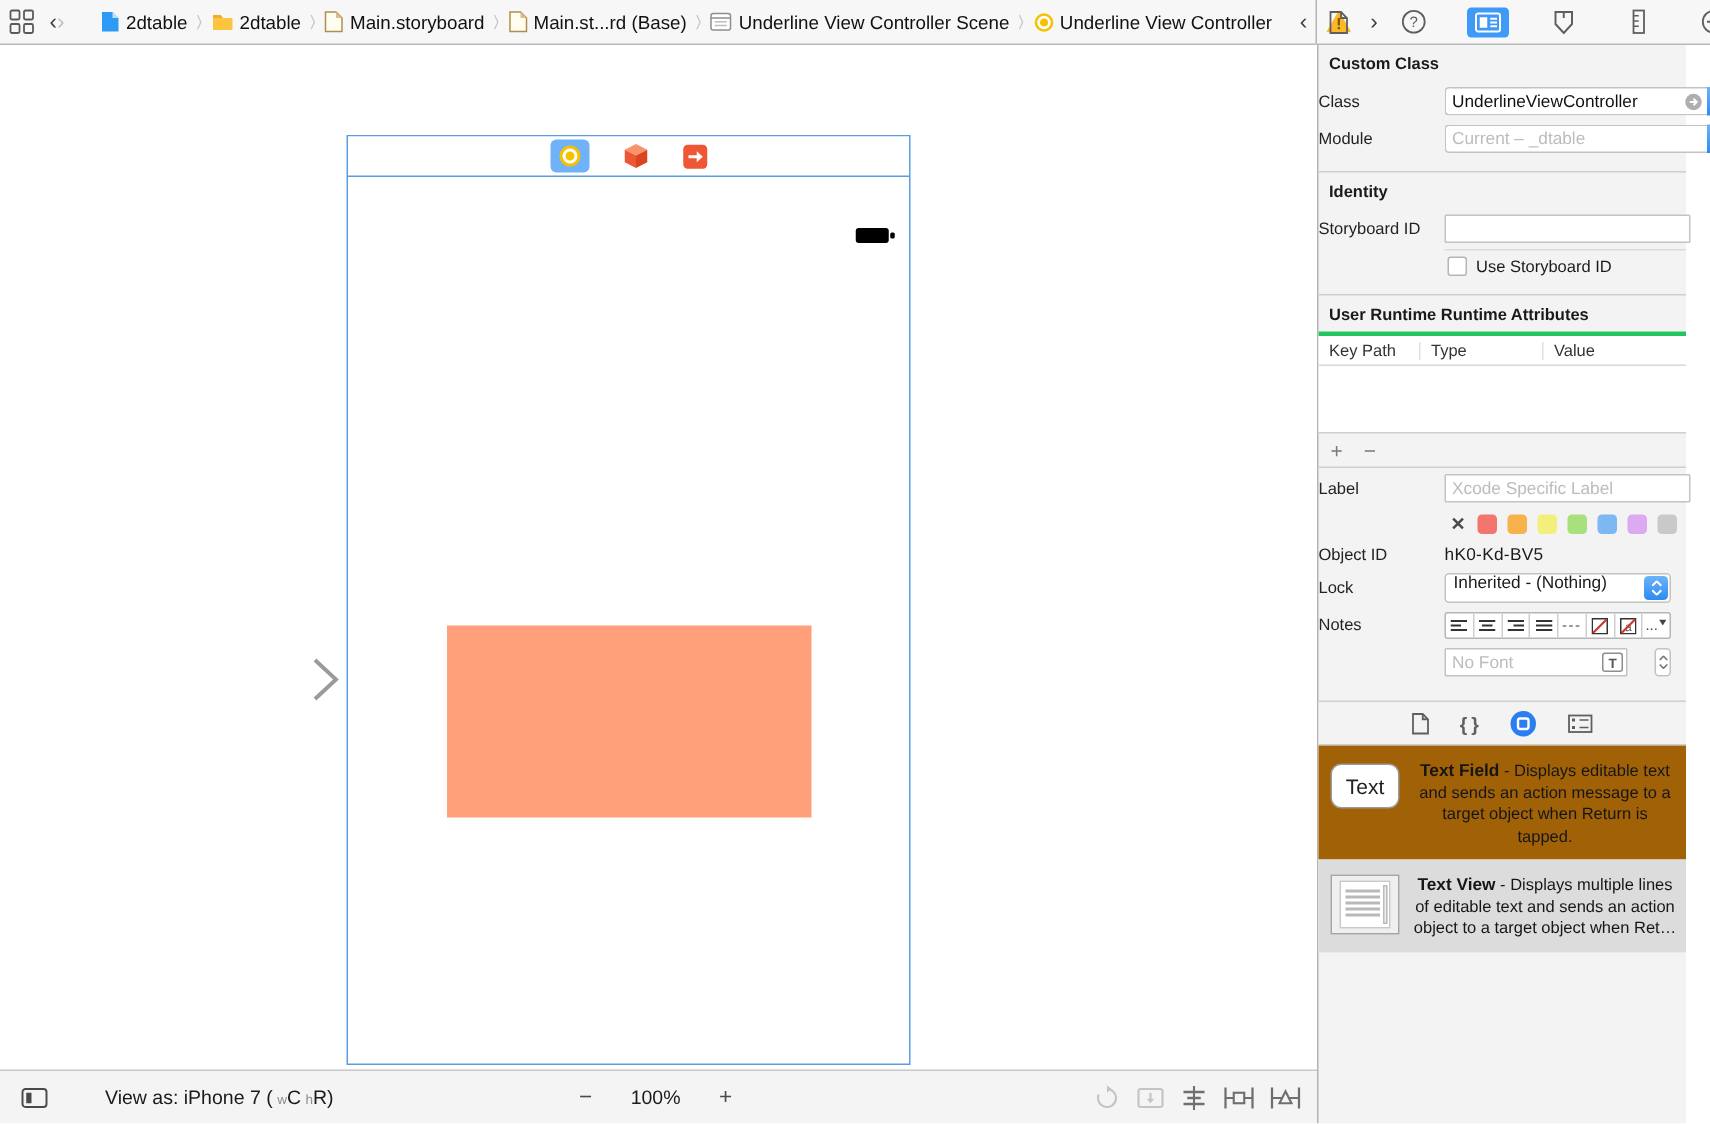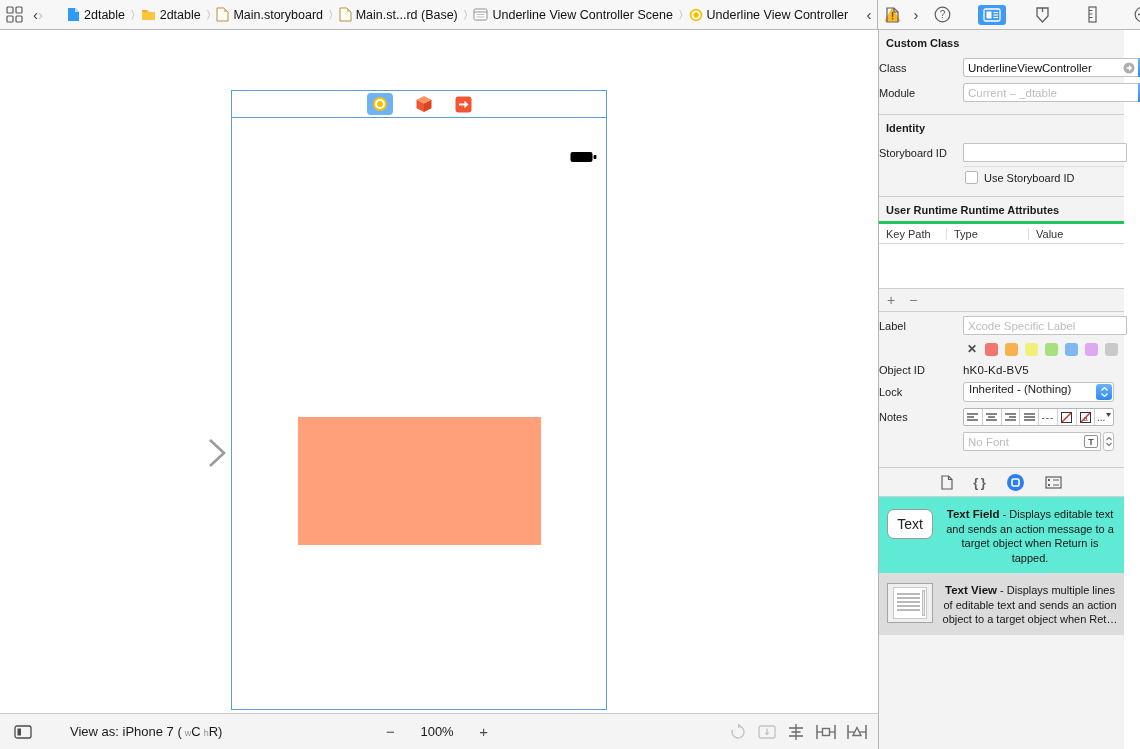--- a/index.html
+++ b/index.html
@@ -74,31 +74,31 @@
   .objid { letter-spacing:0.2px; font-size:11.5px; }
   .popup { flex:1; height:20px; border:1px solid #c3c3c3; background:#fff; border-radius:3px;
     display:flex; padding-left:5px; position:relative; font-size:11.5px; }
   .popup .stepper { position:absolute; right:1px; top:1px; width:16px; height:16px;
     background:linear-gradient(#6db3fa,#2e8bf0); border-radius:3px; display:flex; align-items:center; justify-content:center; }
   .seg { flex:1; height:18px; display:flex; border:1px solid #b6b6b6; background:#fff; border-radius:2px; }
   .seg > div { flex:1; display:flex; align-items:center; justify-content:center; border-right:1px solid #cfcfcf; color:#333; }
   .seg > div:last-child { border-right:none; }
   .seg .dash { font-size:10px; letter-spacing:1px; color:#555; }
   .seg .more { font-size:10px; color:#444; position:relative; }
-  .fontrow { display:flex; align-items:center; flex:1; gap:2px; }
+  .fontrow { display:flex; align-items:center; flex:1; gap:18px; }
   .fontfield { position:relative; flex:1; }
   .fontfield .ifield { width:100%; padding-right:20px; }
   .tbtn { position:absolute; right:3px; top:3px; width:14px; height:13px; border:1px solid #8e8e8e;
     border-radius:2px; font-size:9px; font-weight:bold; color:#555; display:flex; align-items:center; justify-content:center; background:#fff; }
   .mini-stepper { width:11px; height:19px; border:1px solid #c3c3c3; background:#fff; border-radius:3px;
     display:flex; flex-direction:column; align-items:center; justify-content:center; line-height:0; }
   .lib-tabs { height:30px; display:flex; align-items:center; justify-content:center; gap:20px;
     border-top:1px solid #cfcfcf; border-bottom:1px solid #cfcfcf; margin-top:14px; background:#f3f3f3; }
   .lib-list { background:#fff; }
-  .lib-row { display:flex; padding:8px 6px 8px 8px; gap:9px; min-height:62px; background:#5eead4; }
+  .lib-row { display:flex; padding:8px 6px 8px 8px; gap:9px; min-height:62px; background:#a16207; }
   .lib-row.sel { background:#dcdcdc; }
   .thumb1 { width:46px; height:30px; border:1px solid #9a9a9a; border-radius:7px; background:#fff;
     display:flex; align-items:center; justify-content:center; font-size:14px; color:#222; margin-top:4px; flex:none; }
   .thumb2 { width:46px; height:40px; border:1px solid #a5a5a5; background:#efefef; margin-top:2px; flex:none;
     display:flex; align-items:center; justify-content:center; }
   .thumb2 .pg { width:34px; height:32px; background:#fff; border:1px solid #c9c9c9; position:relative; padding:3px 6px 3px 3px; }
   .thumb2 .pg i { display:block; height:2px; background:#b9b9b9; margin:2px 0; }
   .thumb2 .pg .sb { position:absolute; right:1px; top:2px; bottom:2px; width:3px; border:1px solid #bbb; background:#eee; }
   .lib-txt { font-size:11px; line-height:1.3; color:#161616; padding-top:2px;text-align:center; }
   .lib-txt b { font-size:11.5px; }

